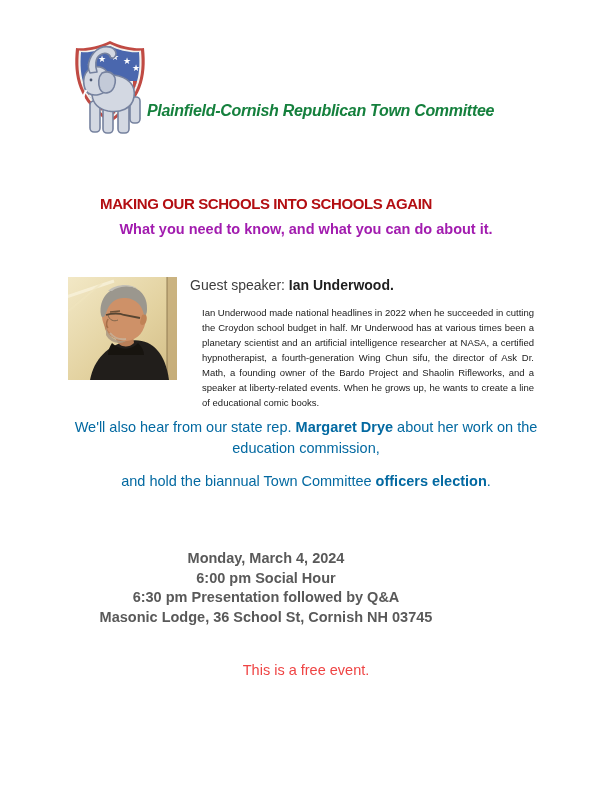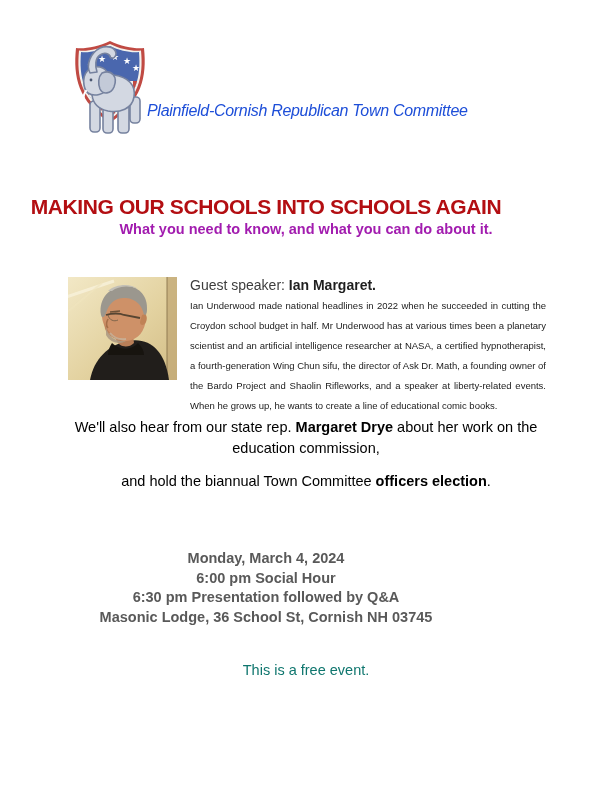--- a/index.html
+++ b/index.html
@@ -19,35 +19,35 @@
     top: 39px;
     width: 80px;
     height: 98px;
   }
   .org-title {
     position: absolute;
     left: 147px;
     top: 102px;
     width: 440px;
     font-size: 16px;
-    font-weight: normal;
+    font-weight: bold;
     font-style: italic;
     letter-spacing: -0.3px;
-    color: #1d4ed8;
+    color: #15803d;
     white-space: nowrap;
   }
 
   
   .headline {
     position: absolute;
     left: 0;
     top: 195px;
     width: 532px;
     text-align: center;
-    font-size: 21px;
+    font-size: 15px;
     font-weight: bold;
     letter-spacing: -0.4px;
     color: #B30E12;
   }
   .subtitle {
     position: absolute;
     left: 0;
     top: 221px;
     width: 612px;
     text-align: center;
@@ -71,35 +71,35 @@
     width: 356px;
   }
   .speaker-heading {
     font-size: 14px;
     color: #3d3d3d;
     margin-bottom: 3px;
     white-space: nowrap;
   }
   .speaker-heading b { color: #1f1f1f; }
   .speaker-bio {
-    margin: 0;
+    margin: 12px;
     font-size: 9.5px;
-    line-height: 20px;
+    line-height: 15px;
     text-align: justify;
     color: #1a1a1a;
   }
 
   
   .also-block {
     position: absolute;
     left: 0;
     top: 417px;
     width: 612px;
     text-align: center;
-    color: #000000;
+    color: #0369a1;
     font-size: 14.5px;
     line-height: 21px;
   }
   .also-block p { margin: 0 auto; max-width: 478px; }
   .also-block p.second { margin-top: 12px; max-width: 520px; }
 
   .event-block {
     position: absolute;
     left: 0;
     top: 549px;
@@ -111,21 +111,21 @@
   }
   .event-block p { margin: 0; font-weight: bold; }
   .event-block .bold { font-weight: bold; }
 
   .free-note {
     position: absolute;
     left: 0;
     top: 662px;
     width: 612px;
     text-align: center;
-    color: #0f766e;
+    color: #ef4444;
     font-size: 14.5px;
     margin: 0;
   }
 </style>
 </head>
 <body>
 
 <div class="page">
 
   <div class="logo">
@@ -223,21 +223,21 @@
       <path d="M40 42 C38 46 38 49 40 51" stroke="#A56E48" stroke-width="1.6" fill="none"></path>
 
       <path d="M38 50 C40 60 48 65 58 64 C52 68 42 66 38 58 Z" fill="#AE9B84" opacity="0.9"></path>
       <path d="M42 56 C46 61 52 63 58 62" stroke="#C8BBA6" stroke-width="2" opacity="0.7" fill="none"></path>
 
       <path d="M44 66 C52 74 64 73 70 66 C74 70 76 74 76 78 L40 78 C40 73 42 69 44 66 Z" fill="#17140F"></path>
     </svg>
   </div>
 
   <div class="speaker-text">
-    <div class="speaker-heading"><span>Guest speaker: </span><b>Ian Margaret.</b></div>
+    <div class="speaker-heading"><span>Guest speaker: </span><b>Ian Underwood.</b></div>
     <p class="speaker-bio">Ian Underwood made national headlines in 2022 when he succeeded in cutting the Croydon school budget in half. Mr Underwood has at various times been a planetary scientist and an artificial intelligence researcher at NASA, a certified hypnotherapist, a fourth-generation Wing Chun sifu, the director of Ask Dr. Math, a founding owner of the Bardo Project and Shaolin Rifleworks, and a speaker at liberty-related events. When he grows up, he wants to create a line of educational comic books.</p>
   </div>
 
   <div class="also-block">
     <p><span>We'll also hear from our state rep. </span><b>Margaret Drye</b><span> about her work on the education commission,</span></p>
     <p class="second"><span>and hold the biannual Town Committee </span><b>officers election</b><span>.</span></p>
   </div>
 
   <div class="event-block">
     <p class="bold">Monday, March 4, 2024</p>

